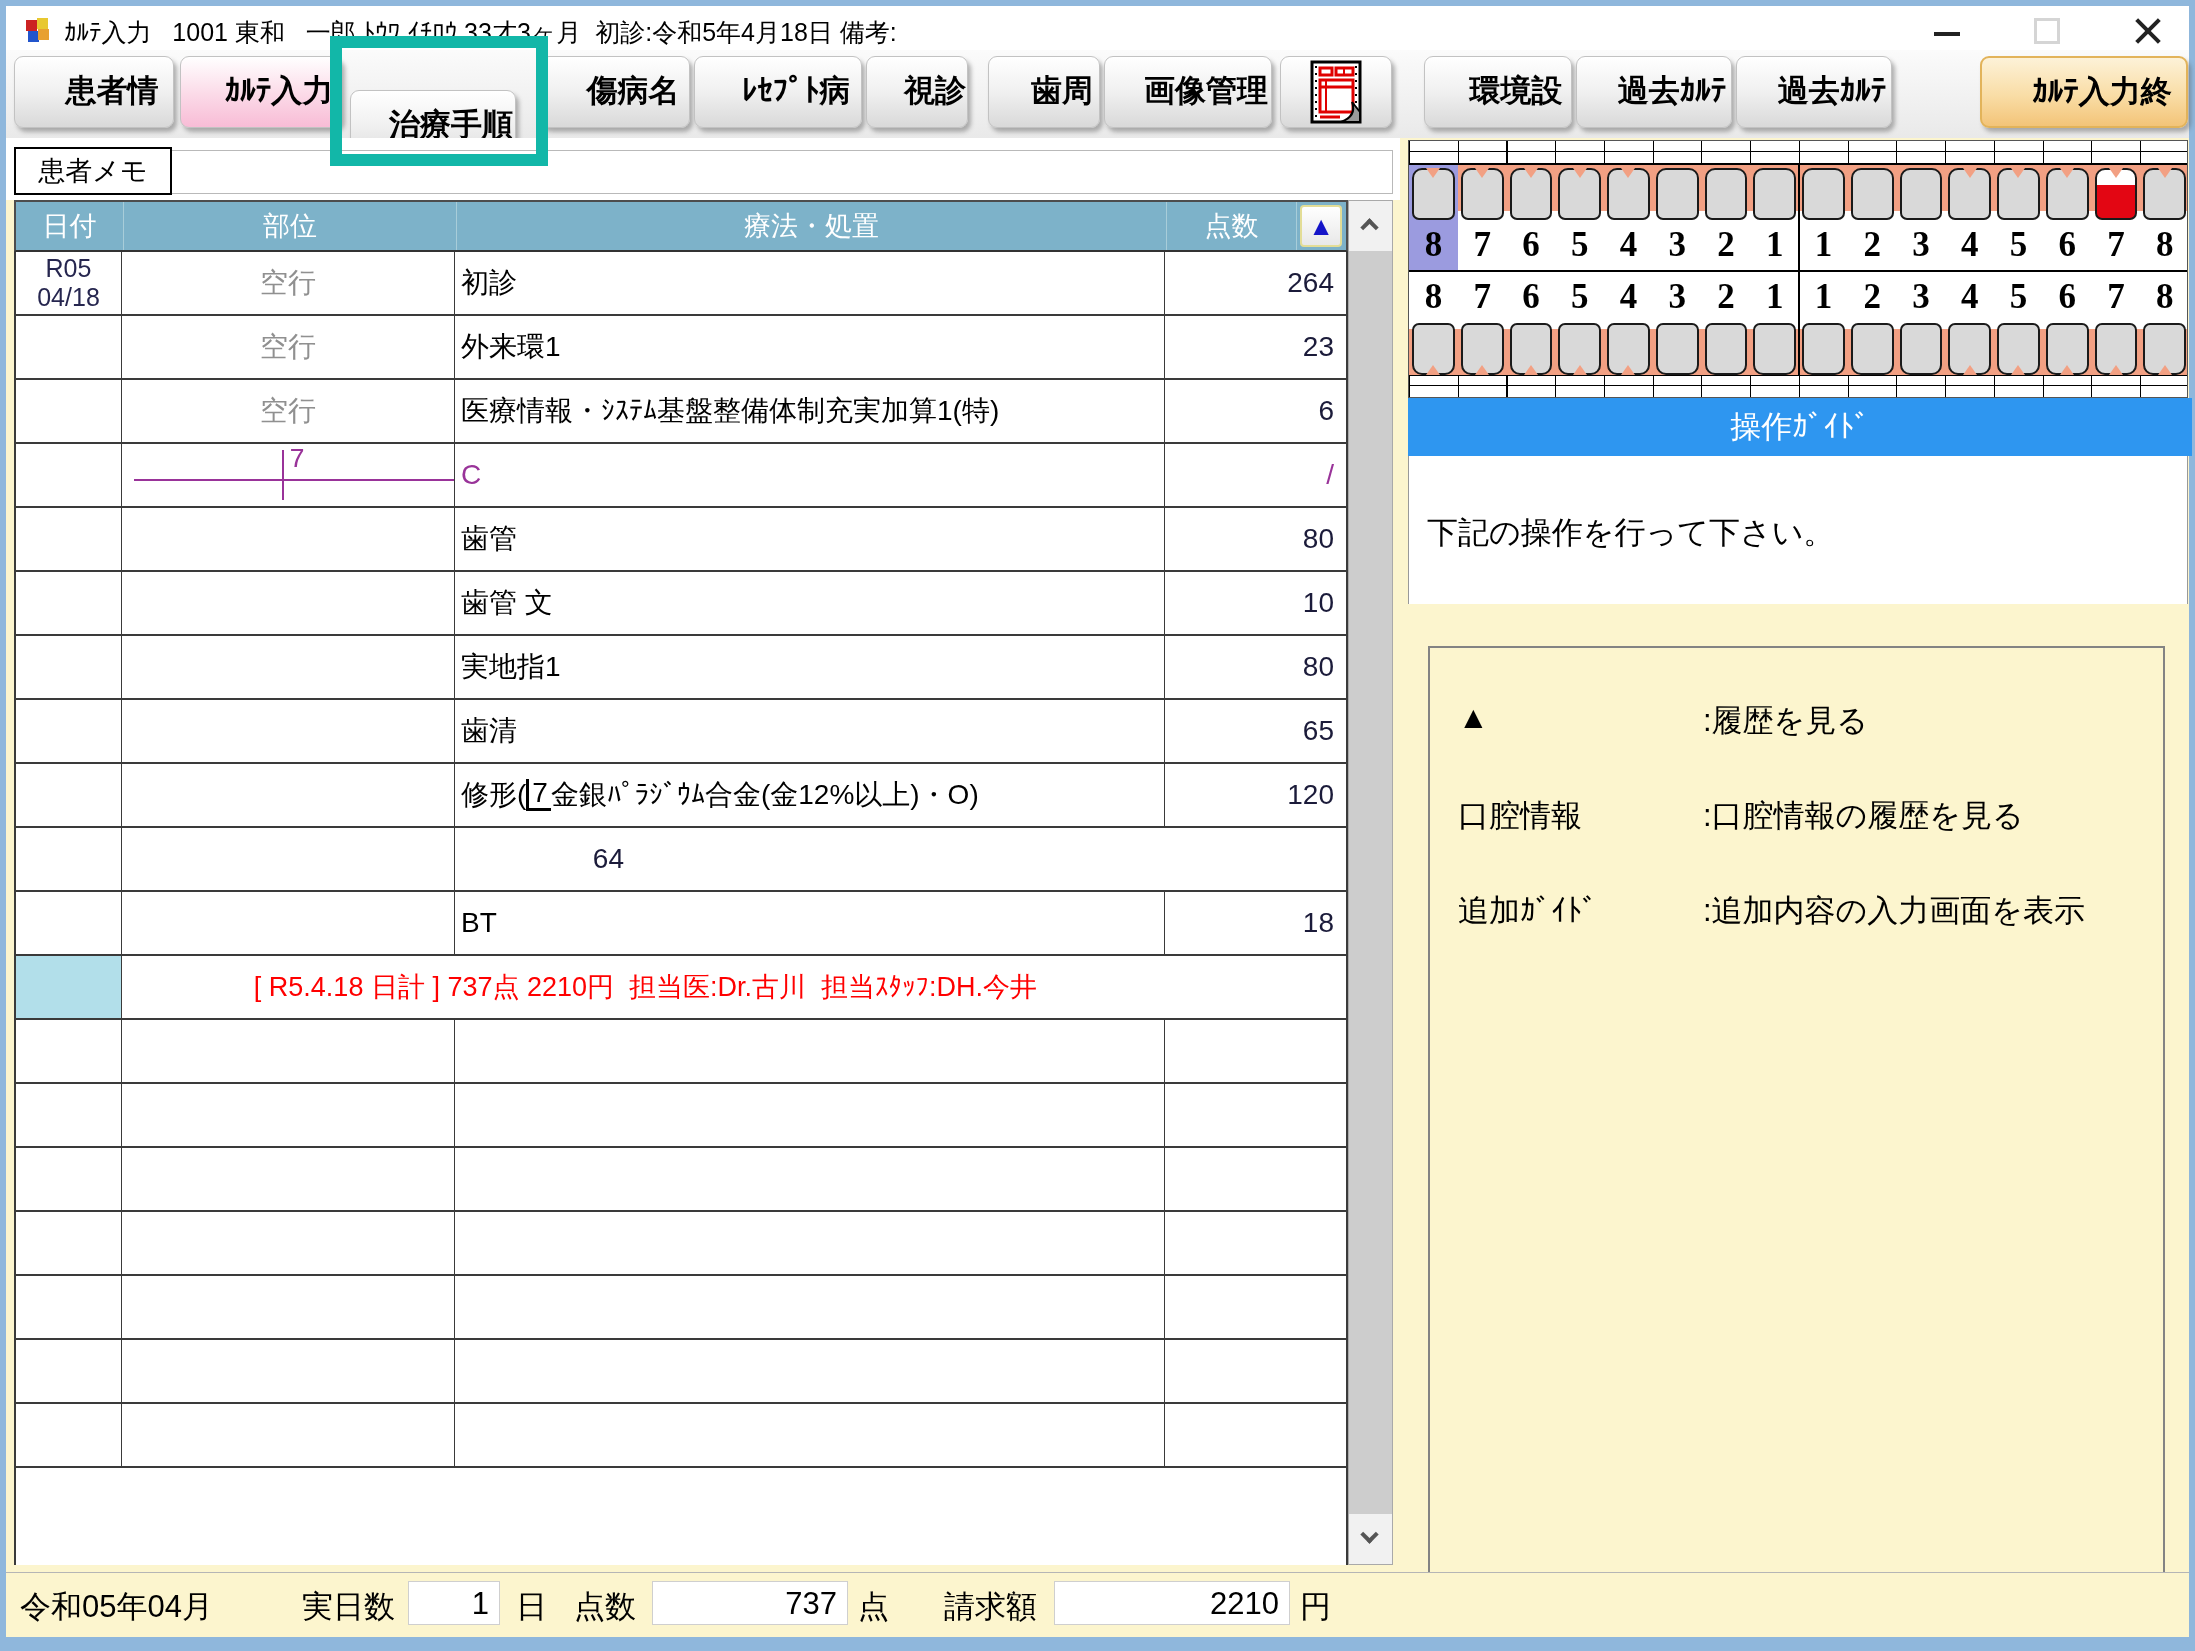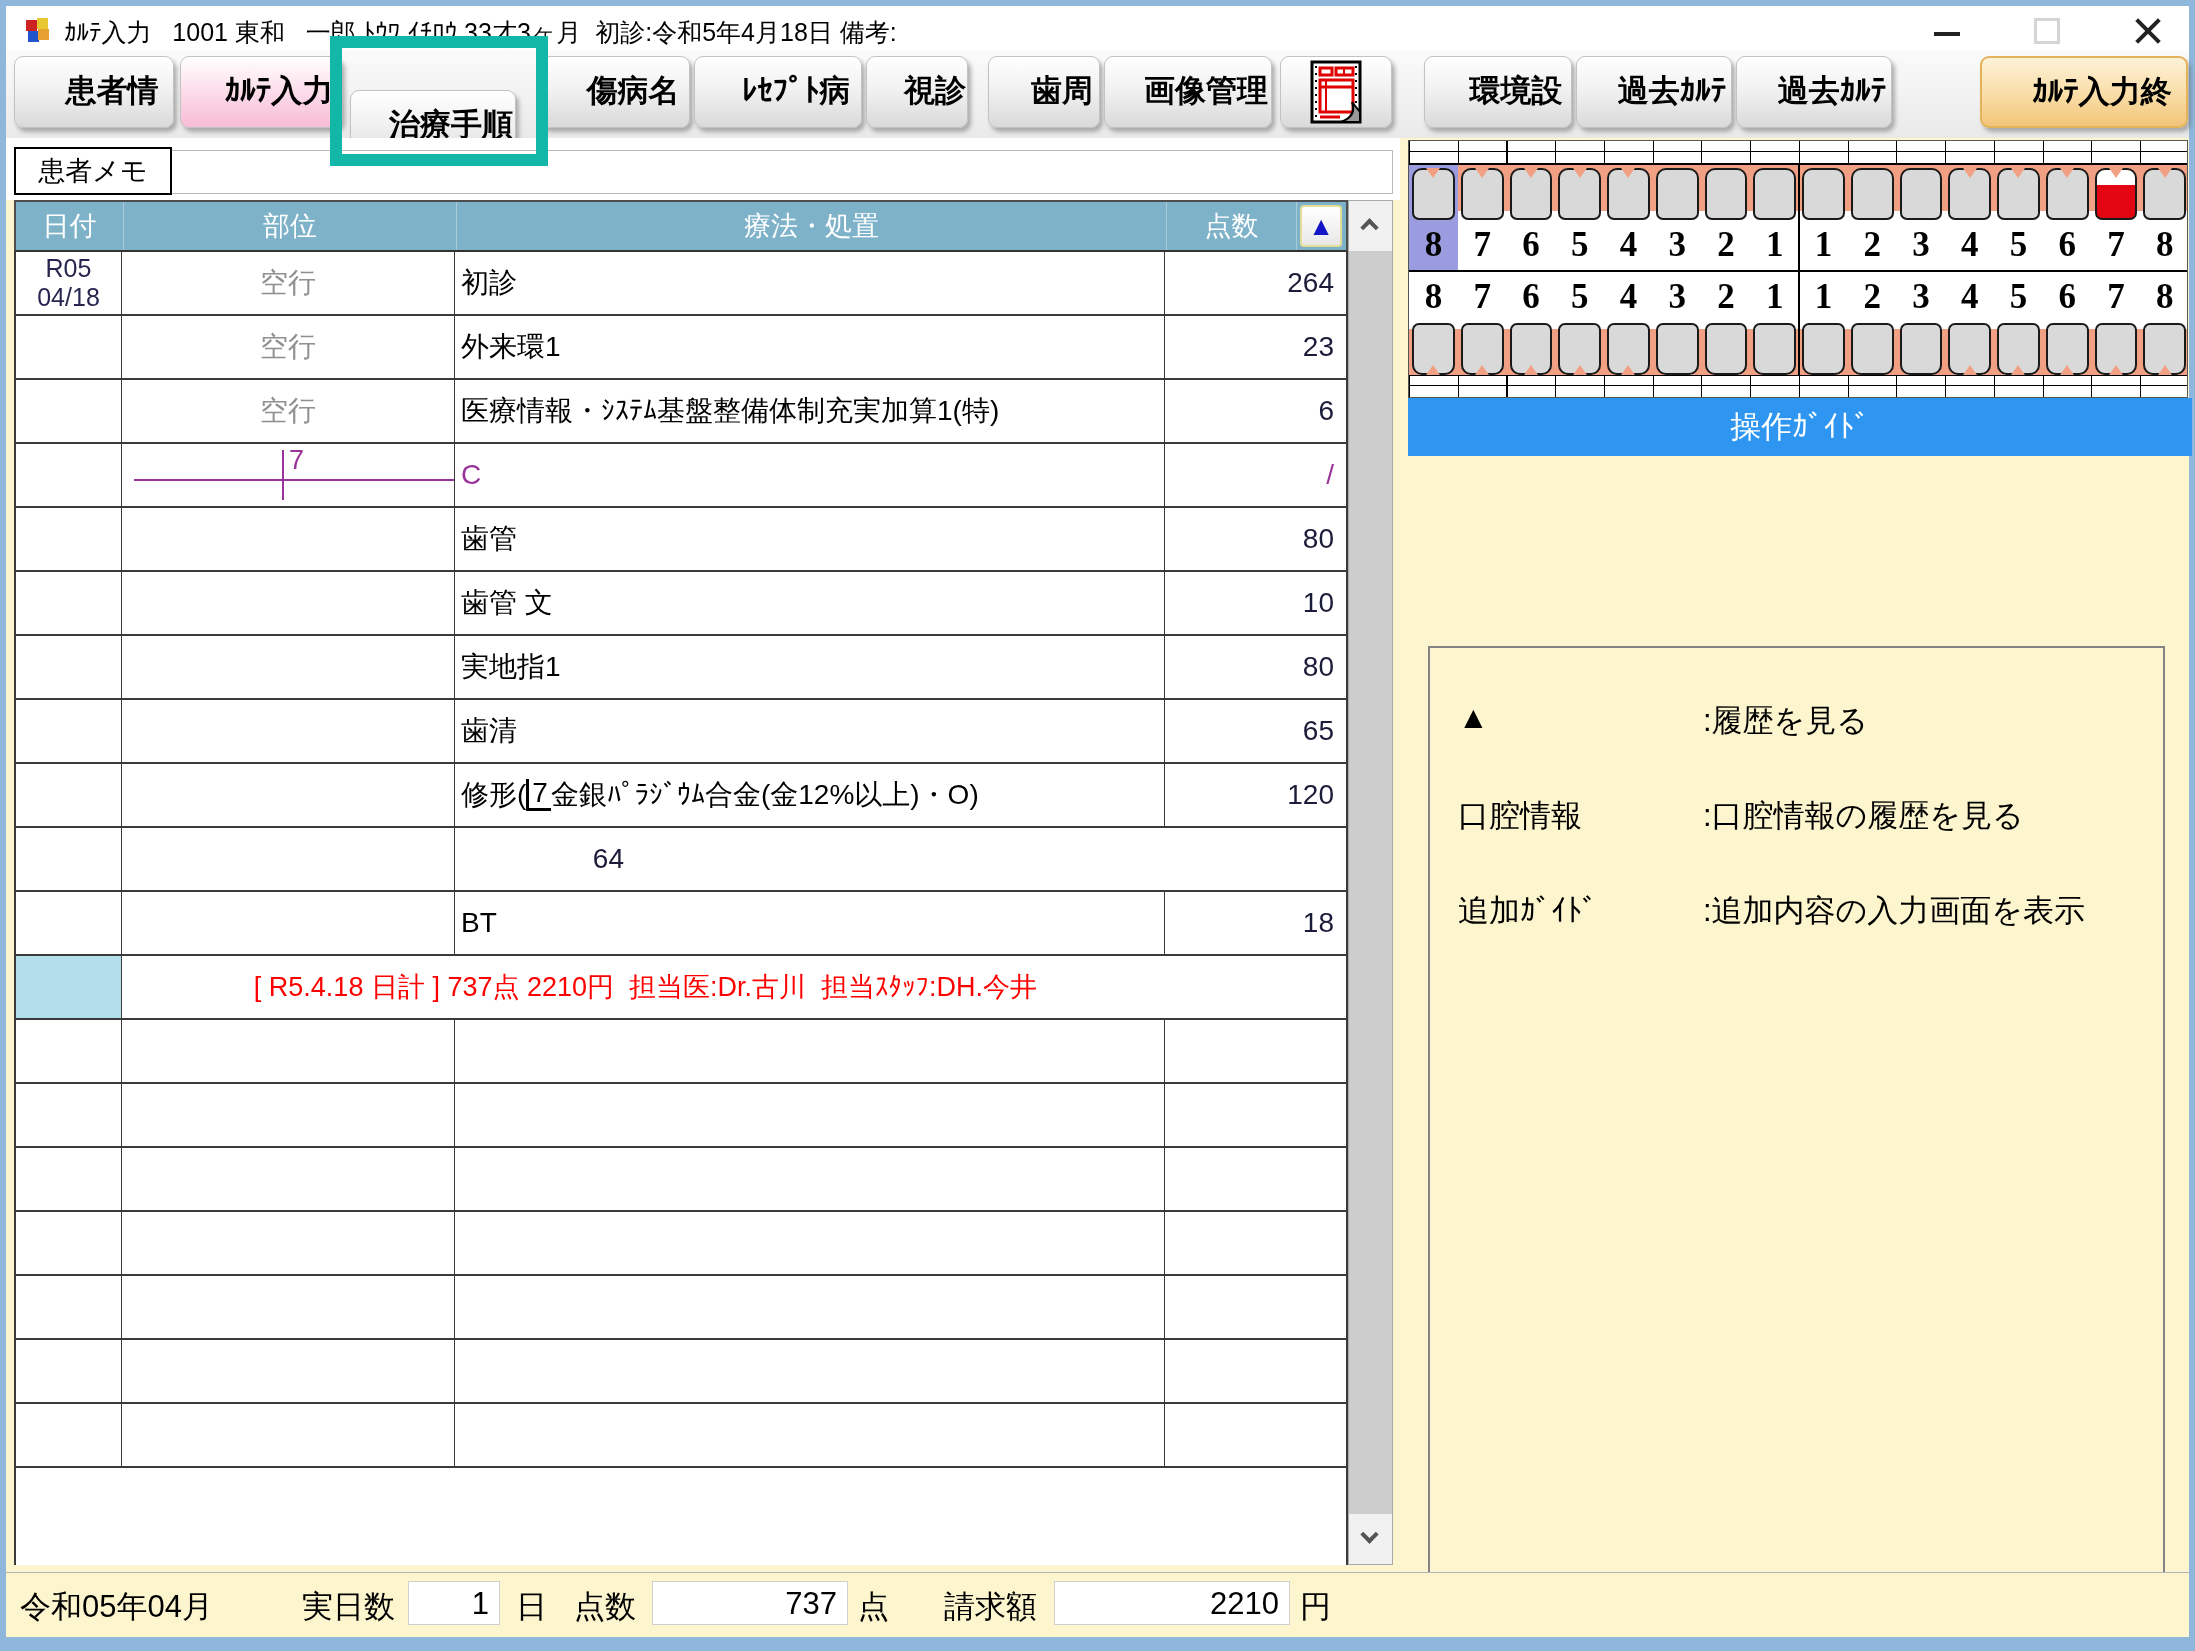--- a/index.html
+++ b/index.html
@@ -43,21 +43,21 @@
   .thead .hc { border-right:1px solid #a8cdd9; display:flex; align-items:center; justify-content:center; }
   .h1{width:108px;} .h2{width:333px;} .h3{width:710px;} .h4{width:130px;} .h5{width:49px; border-right:none !important; position:relative;}
   .sort-btn { position:absolute; left:3px; top:3px; width:42px; height:42px; background:linear-gradient(180deg,#ffffff,#e8e8e8);
               border:2px solid #e3dd96; border-radius:4px; color:#1414c8; font-size:26px; line-height:38px; text-align:center; cursor:pointer; }
   .tbody { position:absolute; left:14px; top:252px; width:1334px; height:1313px; background:#fff;
            border-left:2px solid #3a3a3a; border-right:2px solid #3a3a3a; overflow:hidden; }
   .trow { display:flex; height:64px; border-bottom:2px solid #3a3a3a; background:#fff; }
   .trow .c { border-right:1px solid #3a3a3a; height:100%; position:relative; }
   .c1 { width:106px; display:flex; flex-direction:column; align-items:center; justify-content:center;
         font-size:25px; color:#26264f; line-height:1.15; }
-  .c2 { width:333px; display:flex; align-items:center; justify-content:center; font-size:28px; color:#909090; }
+  .c2 { width:333px; display:flex; align-items:center; justify-content:center; font-size:28px; color:#909090;font-family:Liberation Mono, monospace; }
   .c3 { width:710px; display:flex; align-items:center; font-size:28px; color:#000; padding-left:6px; }
   .c4 { width:181px; display:flex; align-items:center; justify-content:flex-end; font-size:28px; color:#1b1b3a;
         padding-right:12px; border-right:none !important; }
   .purple { color:#993399 !important; }
   .cross-h { position:absolute; left:12px; right:0; top:35px; height:2px; background:#993399; }
   .cross-v { position:absolute; left:160px; top:6px; bottom:6px; width:2px; background:#993399; }
   .cross-num { position:absolute; left:167px; top:1px; color:#993399; font-size:27px; }
   .tooth-mark { display:inline-block; border-left:3px solid #000; border-bottom:3px solid #000; padding:0 3px 1px 3px; line-height:1; }
   .trow.total .c1 { background:#B2DFEA; }
   .total-text { width:1226px; display:flex; align-items:center; font-size:27px; color:#ff0000; padding-left:132px; white-space:pre; }
@@ -412,20 +412,23 @@
         <div class="tooth lower molar"></div>
         <div class="tooth lower molar"></div>
         <div class="tooth lower molar"></div>
       </div>
     <div class="gum bottom"></div>
     <div class="tgrid bottom"></div>
     <div class="center-line"></div>
   </div>
 
   <div class="guide-bar">操作ｶﾞｲﾄﾞ</div>
+  <div class="guide-msg-area">
+    <div class="guide-msg">下記の操作を行って下さい。</div>
+  </div>
   <div class="guide-box"></div>
   <div class="gitem gi0">
     <span class="term">▲</span>
     <span class="desc">:履歴を見る</span>
   </div>
   <div class="gitem gi2">
     <span class="term">追加ｶﾞｲﾄﾞ</span>
     <span class="desc">:追加内容の入力画面を表示</span>
   </div>
   <div class="gitem gi1">

